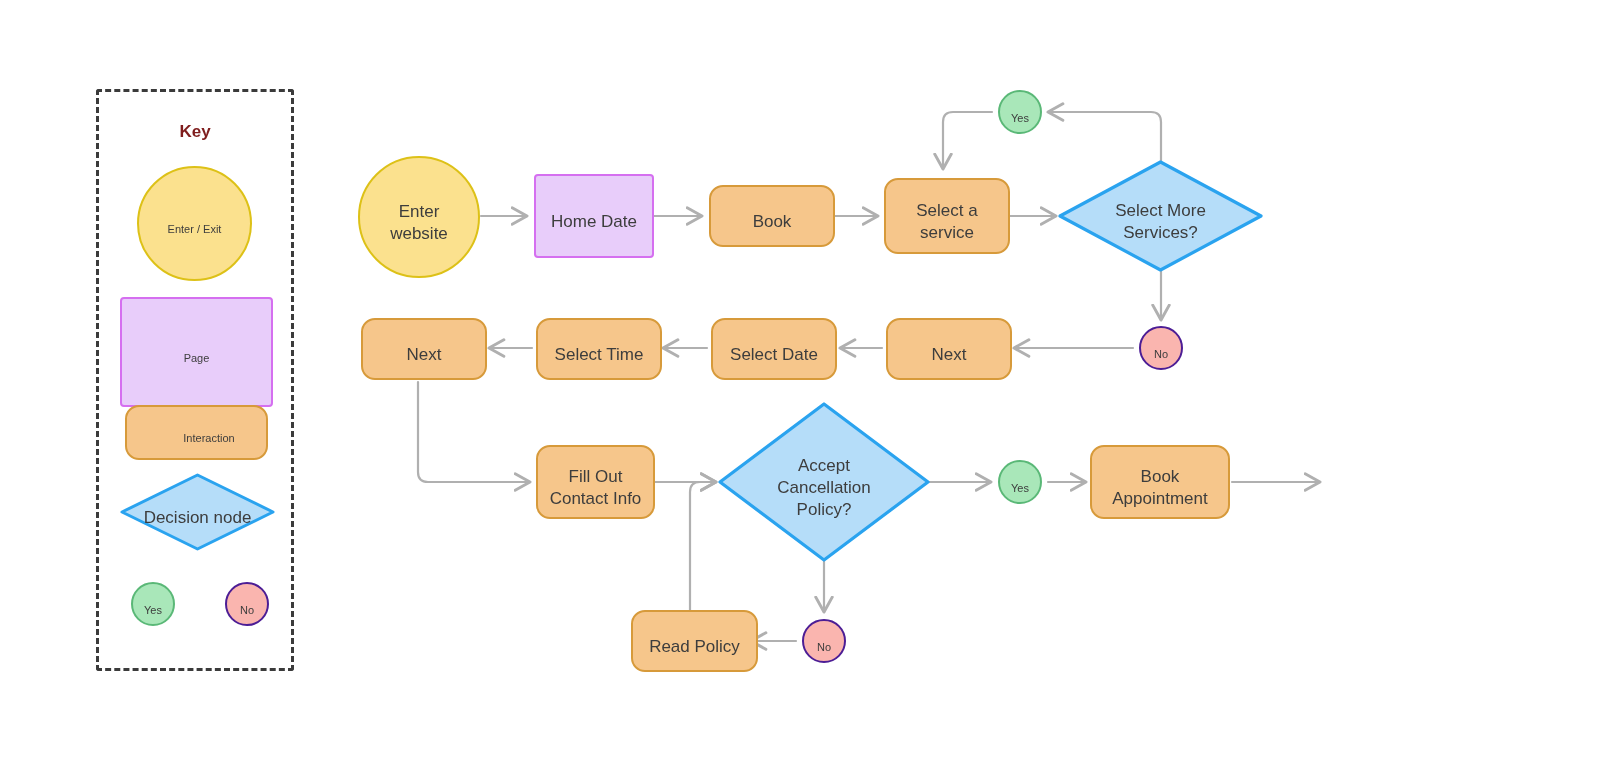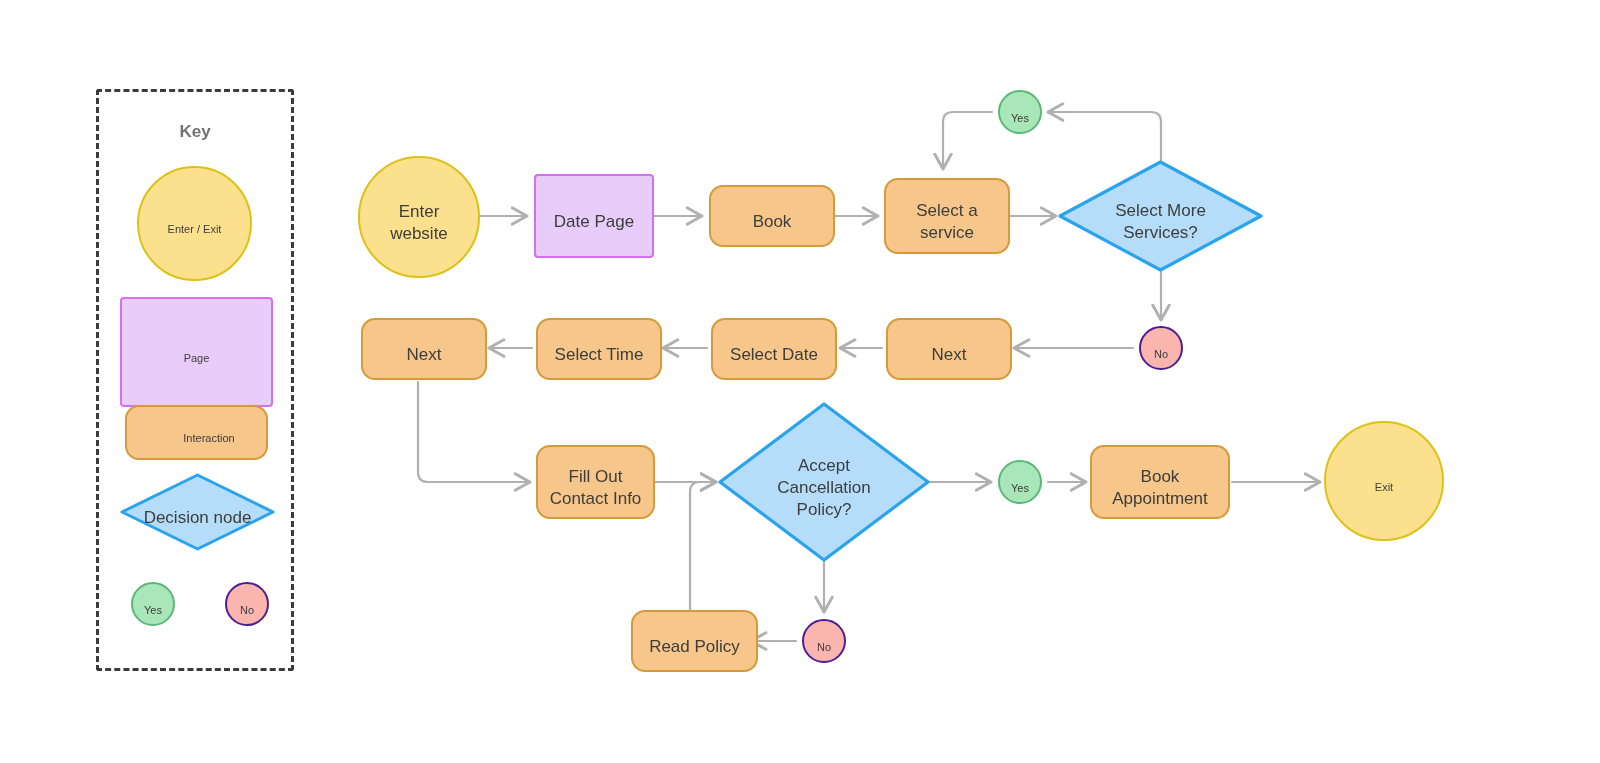--- a/index.html
+++ b/index.html
@@ -106,21 +106,21 @@
     background: transparent;
   }
   #key-title {
     position: absolute;
     left: 0;
     top: 30px;
     width: 100%;
     text-align: center;
     font-size: 17px;
     font-weight: bold;
-    color: #737373;
+    color: #7f1d1d;
   }
   .key-item { position: absolute; }
   .key-text { font-size: 11px; color: #3d3d3d; }
 </style>
 </head>
 <body>
 
 <div id="canvas">
 
   <svg class="edges" viewBox="0 0 1600 763" xmlns="http://www.w3.org/2000/svg">
@@ -201,21 +201,21 @@
       <span class="node-label">No</span>
     </div>
   </div>
 
   <div class="node shape-terminator" style="left:358px; top:156px; width:122px; height:122px; font-size:17px;">
     <span class="node-label">Enter
 website</span>
   </div>
 
   <div class="node shape-page" style="left:534px; top:174px; width:120px; height:84px;">
-    <span class="node-label">Date Page</span>
+    <span class="node-label">Home Date</span>
   </div>
 
   <div class="node shape-interaction" style="left:709px; top:185px; width:126px; height:62px;">
     <span class="node-label">Book</span>
   </div>
 
   <div class="node shape-interaction" style="left:884px; top:178px; width:126px; height:76px;">
     <span class="node-label">Select a
 service</span>
   </div>
@@ -276,17 +276,14 @@
 
   <div class="node shape-interaction" style="left:631px; top:610px; width:127px; height:62px;">
     <span class="node-label">Read Policy</span>
   </div>
 
   <div class="node shape-interaction" style="left:1090px; top:445px; width:140px; height:74px;">
     <span class="node-label">Book
 Appointment</span>
   </div>
 
-  <div class="node shape-terminator" style="left:1324px; top:421px; width:120px; height:120px; font-size:11px;">
-    <span class="node-label">Exit</span>
-  </div>
 
 </div>
 
 </body></html>

